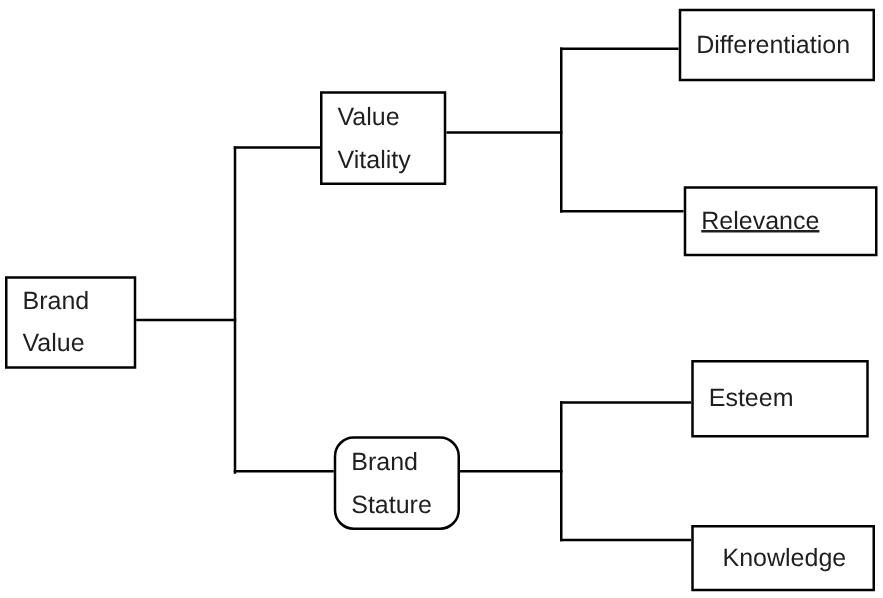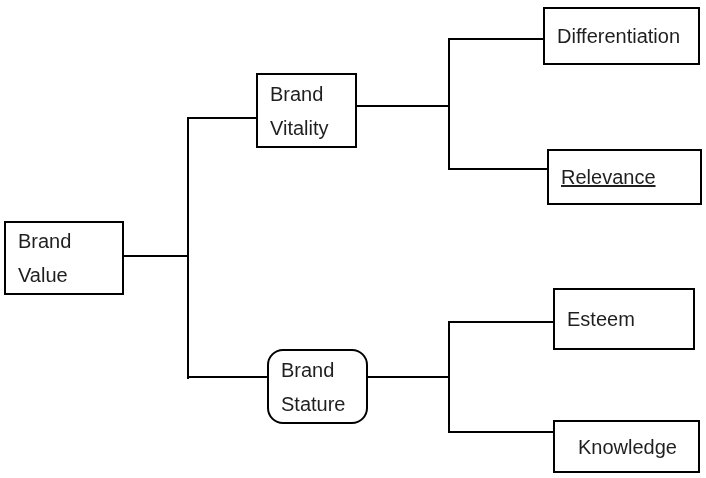--- a/index.html
+++ b/index.html
@@ -52,23 +52,23 @@
   <div class="line" style="left:357px; top:105px; width:93px; height:2px;"></div>
   <div class="line" style="left:448px; top:38px; width:2px; height:132px;"></div>
   <div class="line" style="left:448px; top:38px; width:95px; height:2px;"></div>
   <div class="line" style="left:448px; top:168px; width:99px; height:2px;"></div>
 
   <div class="line" style="left:368px; top:376px; width:82px; height:2px;"></div>
   <div class="line" style="left:448px; top:321px; width:2px; height:112px;"></div>
   <div class="line" style="left:448px; top:321px; width:105px; height:2px;"></div>
   <div class="line" style="left:448px; top:431px; width:105px; height:2px;"></div>
 
-  <div class="node" style="left:4px; top:221px; width:120px; height:74px;">Brand Value</div>
+  <div class="node" style="left:4px; top:221px; width:105px; height:74px;">Brand Value</div>
 
-  <div class="node" style="left:256px; top:73px; width:101px; height:75px;">Brand Vitality</div>
+  <div class="node" style="left:256px; top:73px; width:101px; height:75px;">Value Vitality</div>
 
   <div class="node" style="left:267px; top:349px; width:101px; height:75px;border-radius:16px;">Brand Stature</div>
 
   <div class="node" style="left:543px; top:7px; width:157px; height:58px;">Differentiation</div>
 
   <div class="node" style="left:547px; top:149px; width:155px; height:56px;text-decoration:underline;">Relevance</div>
 
   <div class="node" style="left:553px; top:288px; width:142px; height:62px;">Esteem</div>
 
   <div class="node" style="left:553px; top:420px; width:147px; height:53px;padding-left:23px;">Knowledge</div>

